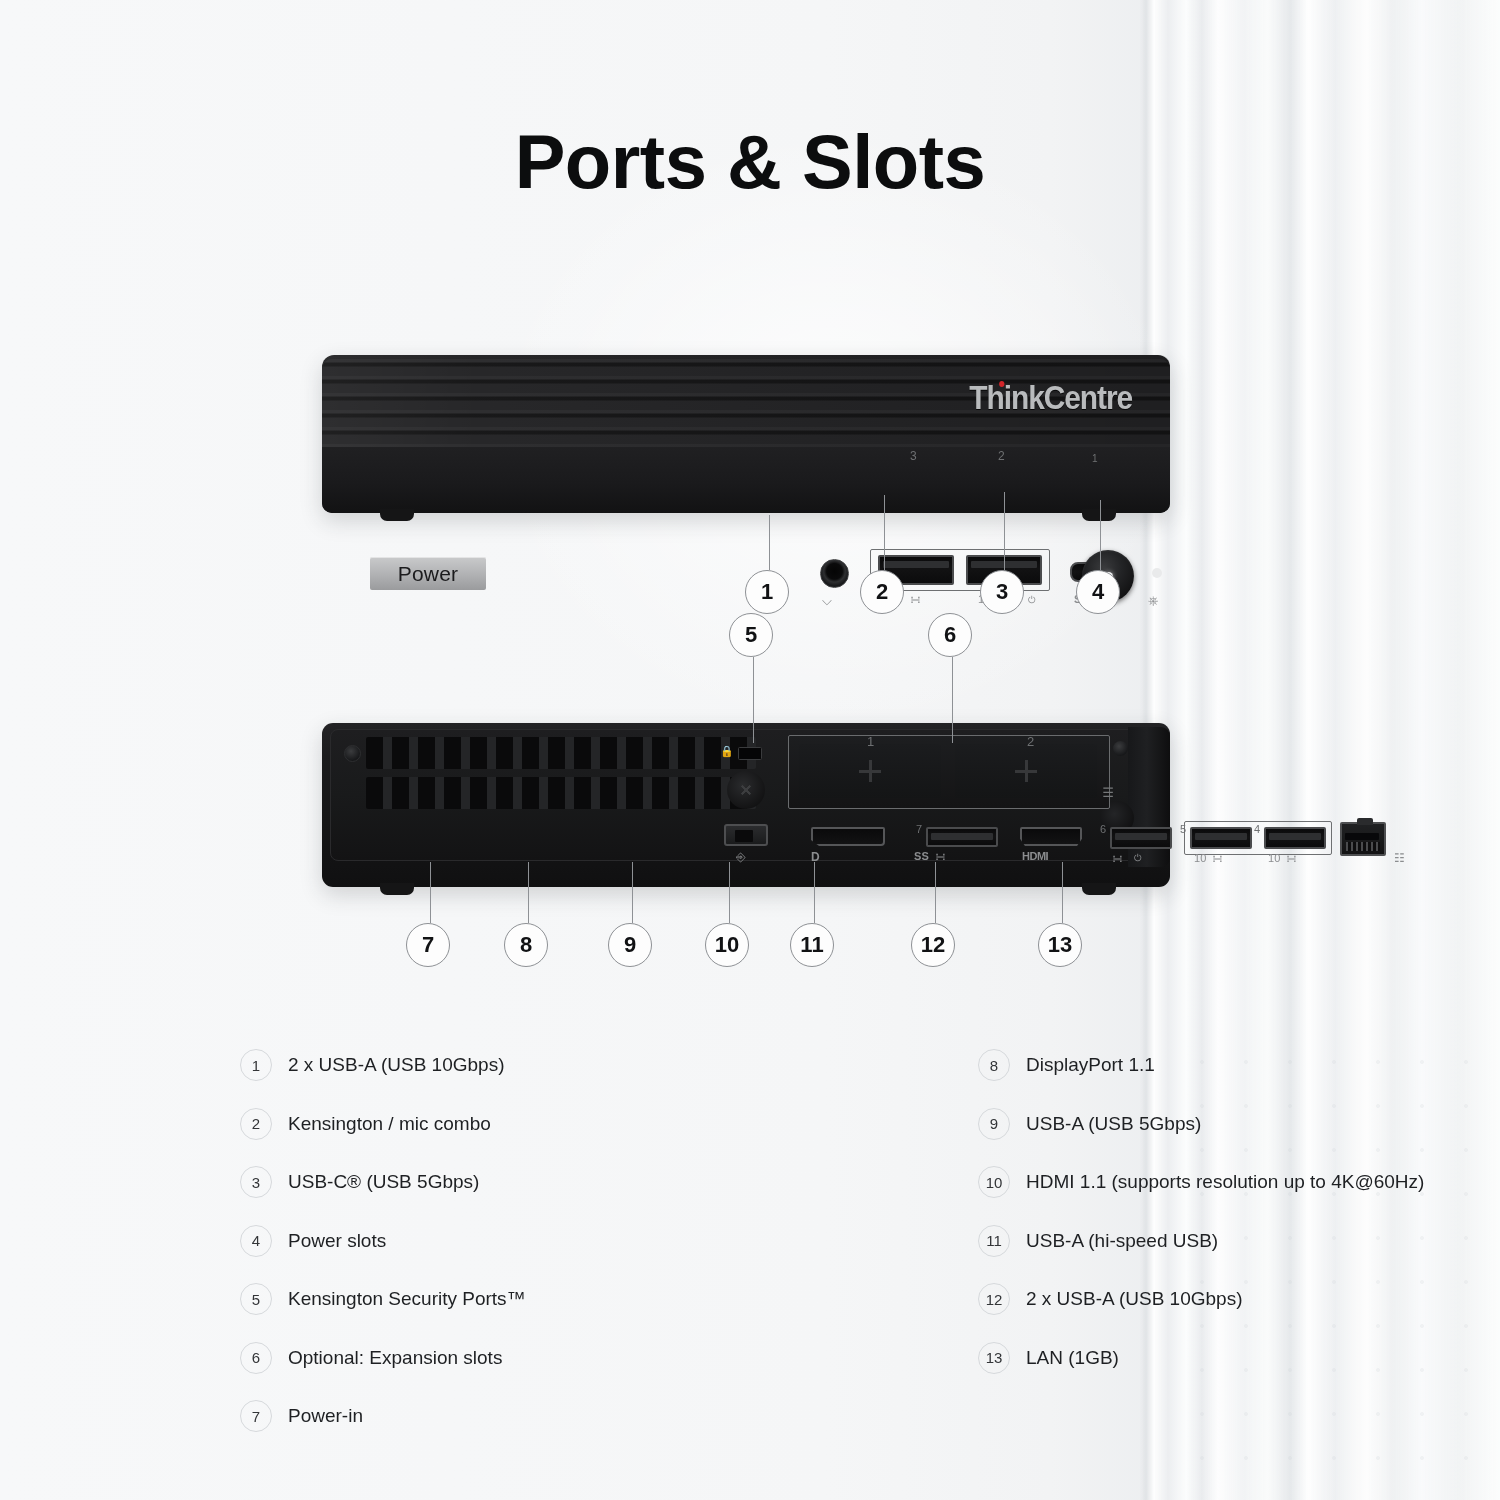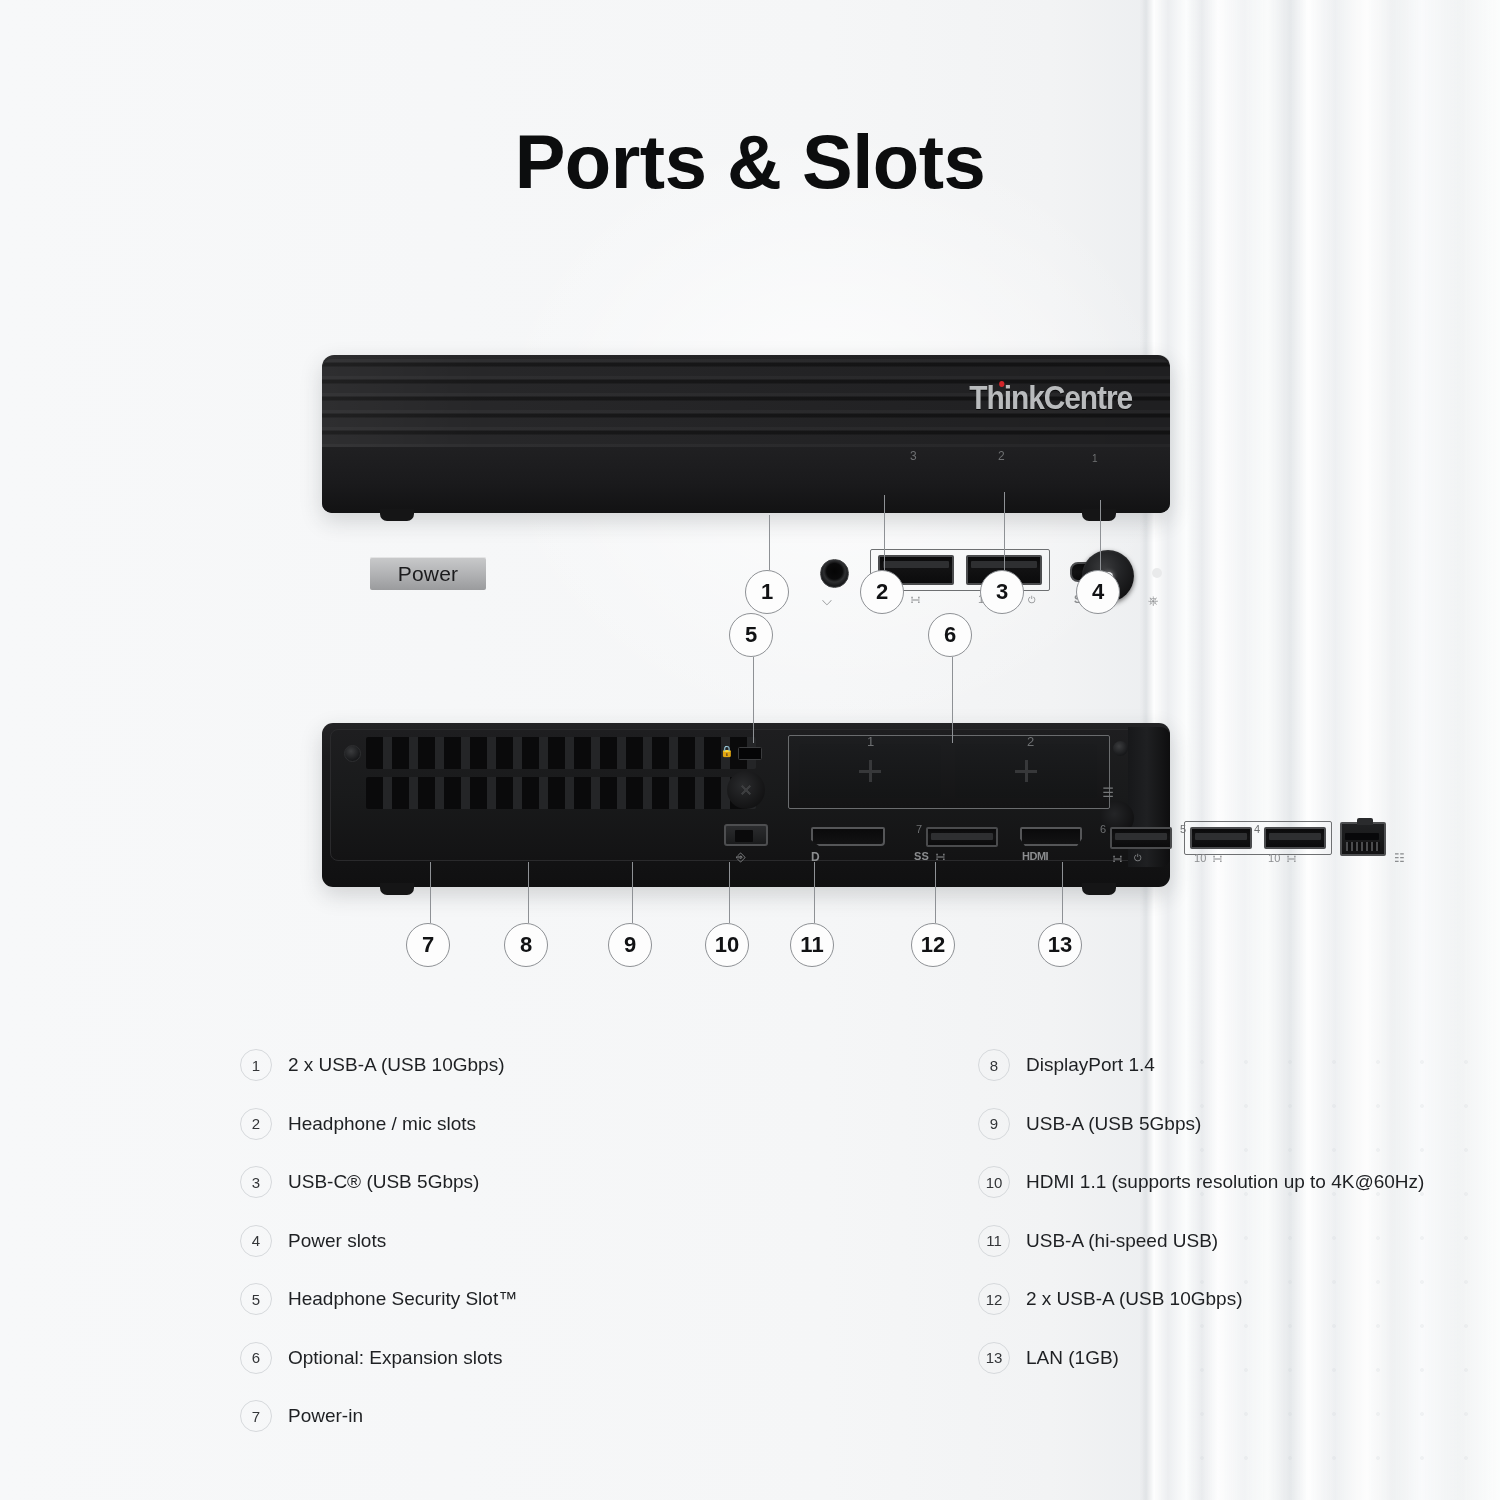--- a/index.html
+++ b/index.html
@@ -569,47 +569,47 @@
   </div>
 
 <div id="legend">
   <div id="legend-col-left" class="legend-col">
       <div class="legend-item">
         <div class="legend-num">1</div>
         <div class="legend-text">2 x USB-A (USB 10Gbps)</div>
       </div>
       <div class="legend-item">
         <div class="legend-num">2</div>
-        <div class="legend-text">Headphone / mic slots</div>
+        <div class="legend-text">Kensington / mic combo</div>
       </div>
       <div class="legend-item">
         <div class="legend-num">3</div>
         <div class="legend-text">USB-C® (USB 5Gbps)</div>
       </div>
       <div class="legend-item">
         <div class="legend-num">4</div>
         <div class="legend-text">Power slots</div>
       </div>
       <div class="legend-item">
         <div class="legend-num">5</div>
-        <div class="legend-text">Headphone Security Slot™</div>
+        <div class="legend-text">Kensington Security Ports™</div>
       </div>
       <div class="legend-item">
         <div class="legend-num">6</div>
         <div class="legend-text">Optional: Expansion slots</div>
       </div>
       <div class="legend-item">
         <div class="legend-num">7</div>
         <div class="legend-text">Power-in</div>
       </div>
     </div>
   <div id="legend-col-right" class="legend-col">
       <div class="legend-item">
         <div class="legend-num">8</div>
-        <div class="legend-text">DisplayPort 1.4</div>
+        <div class="legend-text">DisplayPort 1.1</div>
       </div>
       <div class="legend-item">
         <div class="legend-num">9</div>
         <div class="legend-text">USB-A (USB 5Gbps)</div>
       </div>
       <div class="legend-item">
         <div class="legend-num">10</div>
         <div class="legend-text">HDMI 1.1 (supports resolution up to 4K@60Hz)</div>
       </div>
       <div class="legend-item">

